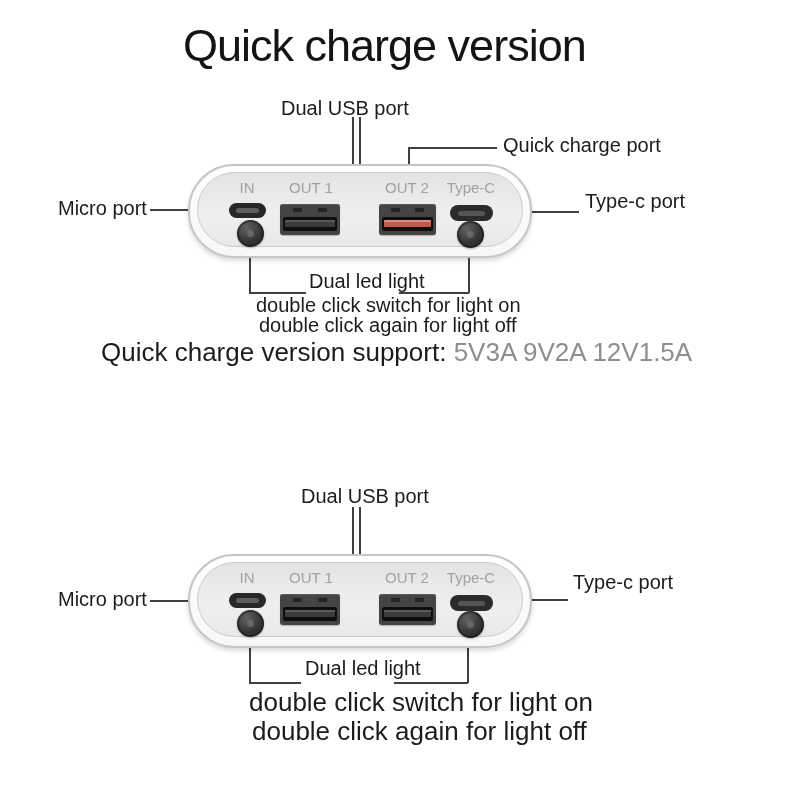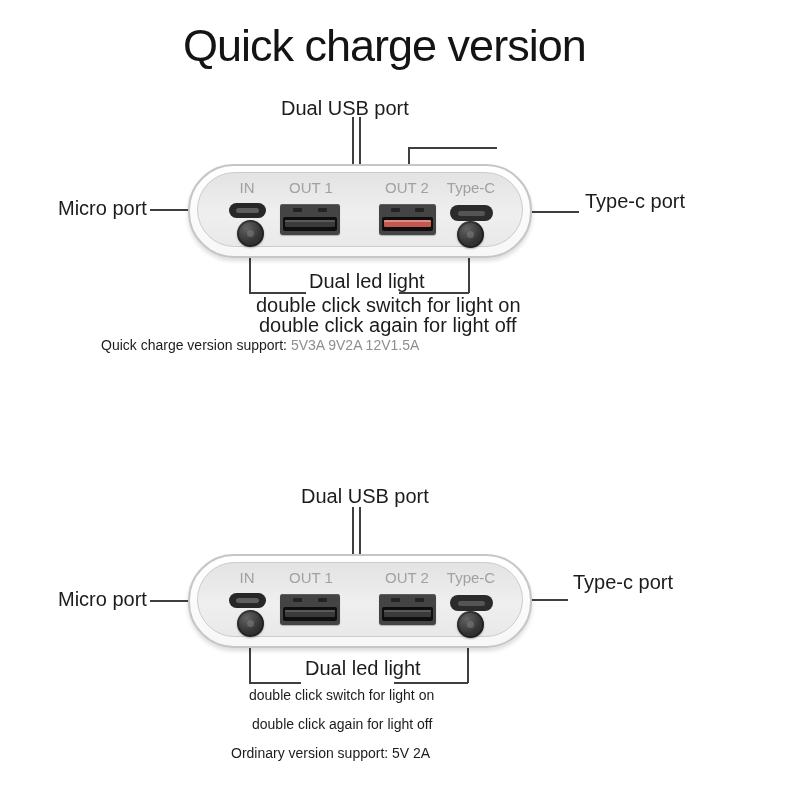--- a/index.html
+++ b/index.html
@@ -7,21 +7,21 @@
   body { font-family:"Liberation Sans", sans-serif; }
   #stage {
     position:relative; width:713px; height:800px; background:#ffffff;
     overflow:hidden; color:#1a1a1a;
   }
   .abs { position:absolute; }
   .title { font-size:45px; letter-spacing:-1px; color:#141414; white-space:nowrap; }
   .lbl   { font-size:20px; color:#1c1c1c; white-space:nowrap; }
   .lbl-sm{ font-size:15px; color:#222; white-space:nowrap; }
   .specs { font-size:23px; color:#424242; white-space:nowrap; }
-  .support { font-size:14px; color:#1c1c1c; white-space:nowrap; }
+  .support { font-size:26px; color:#1c1c1c; white-space:nowrap; }
   .gray-val { color:#8e8e8e; }
   .ln { position:absolute; background:#3f3f3f; }
   .ln.h { height:1.5px; }
   .ln.v { width:1.5px; }
 
   
   .device {
     position:absolute; width:344px; height:94px;
     background:linear-gradient(180deg,#ffffff 0%,#f7f7f7 100%);
     border:2px solid #c6c6c6; border-radius:46px;
@@ -82,20 +82,21 @@
 </head>
 <body>
 
 <div id="stage">
 
   <div class="abs title" style="left:183px; top:20px;">Quick charge version</div>
 
   <div class="abs lbl" style="left:281px; top:97px;">Dual USB port</div>
 
 
+  <div class="abs lbl" style="left:503px; top:134px;">Quick charge port</div>
 
   <div class="ln v" style="left:352px; top:117px; height:104px;"></div>
   <div class="ln v" style="left:359px; top:117px; height:106px;"></div>
   <div class="ln h" style="left:338px; top:220px; width:15px;"></div>
   <div class="ln h" style="left:360px; top:222px; width:17px;"></div>
   <div class="ln h" style="left:408px; top:147px; width:89px;"></div>
   <div class="ln v" style="left:408px; top:147px; height:49px;"></div>
   <div class="ln h" style="left:150px; top:209px; width:78px;"></div>
   <div class="ln h" style="left:490px; top:211px; width:89px;"></div>
   <div class="ln v" style="left:249px; top:241px; height:52px;"></div>
@@ -201,15 +202,14 @@
   <div class="abs lbl" style="left:58px; top:588px;">Micro port</div>
 
   <div class="abs lbl" style="left:573px; top:571px;">Type-c port</div>
 
   <div class="abs lbl" style="left:305px; top:657px;">Dual led light</div>
 
   <div class="abs support" style="left:249px; top:687px;">double click switch for light on</div>
 
   <div class="abs support" style="left:252px; top:716px;">double click again for light off</div>
 
-  <div class="abs support" style="left:231px; top:745px;">Ordinary version support: 5V 2A</div>
 
 </div>
 
 </body></html>

